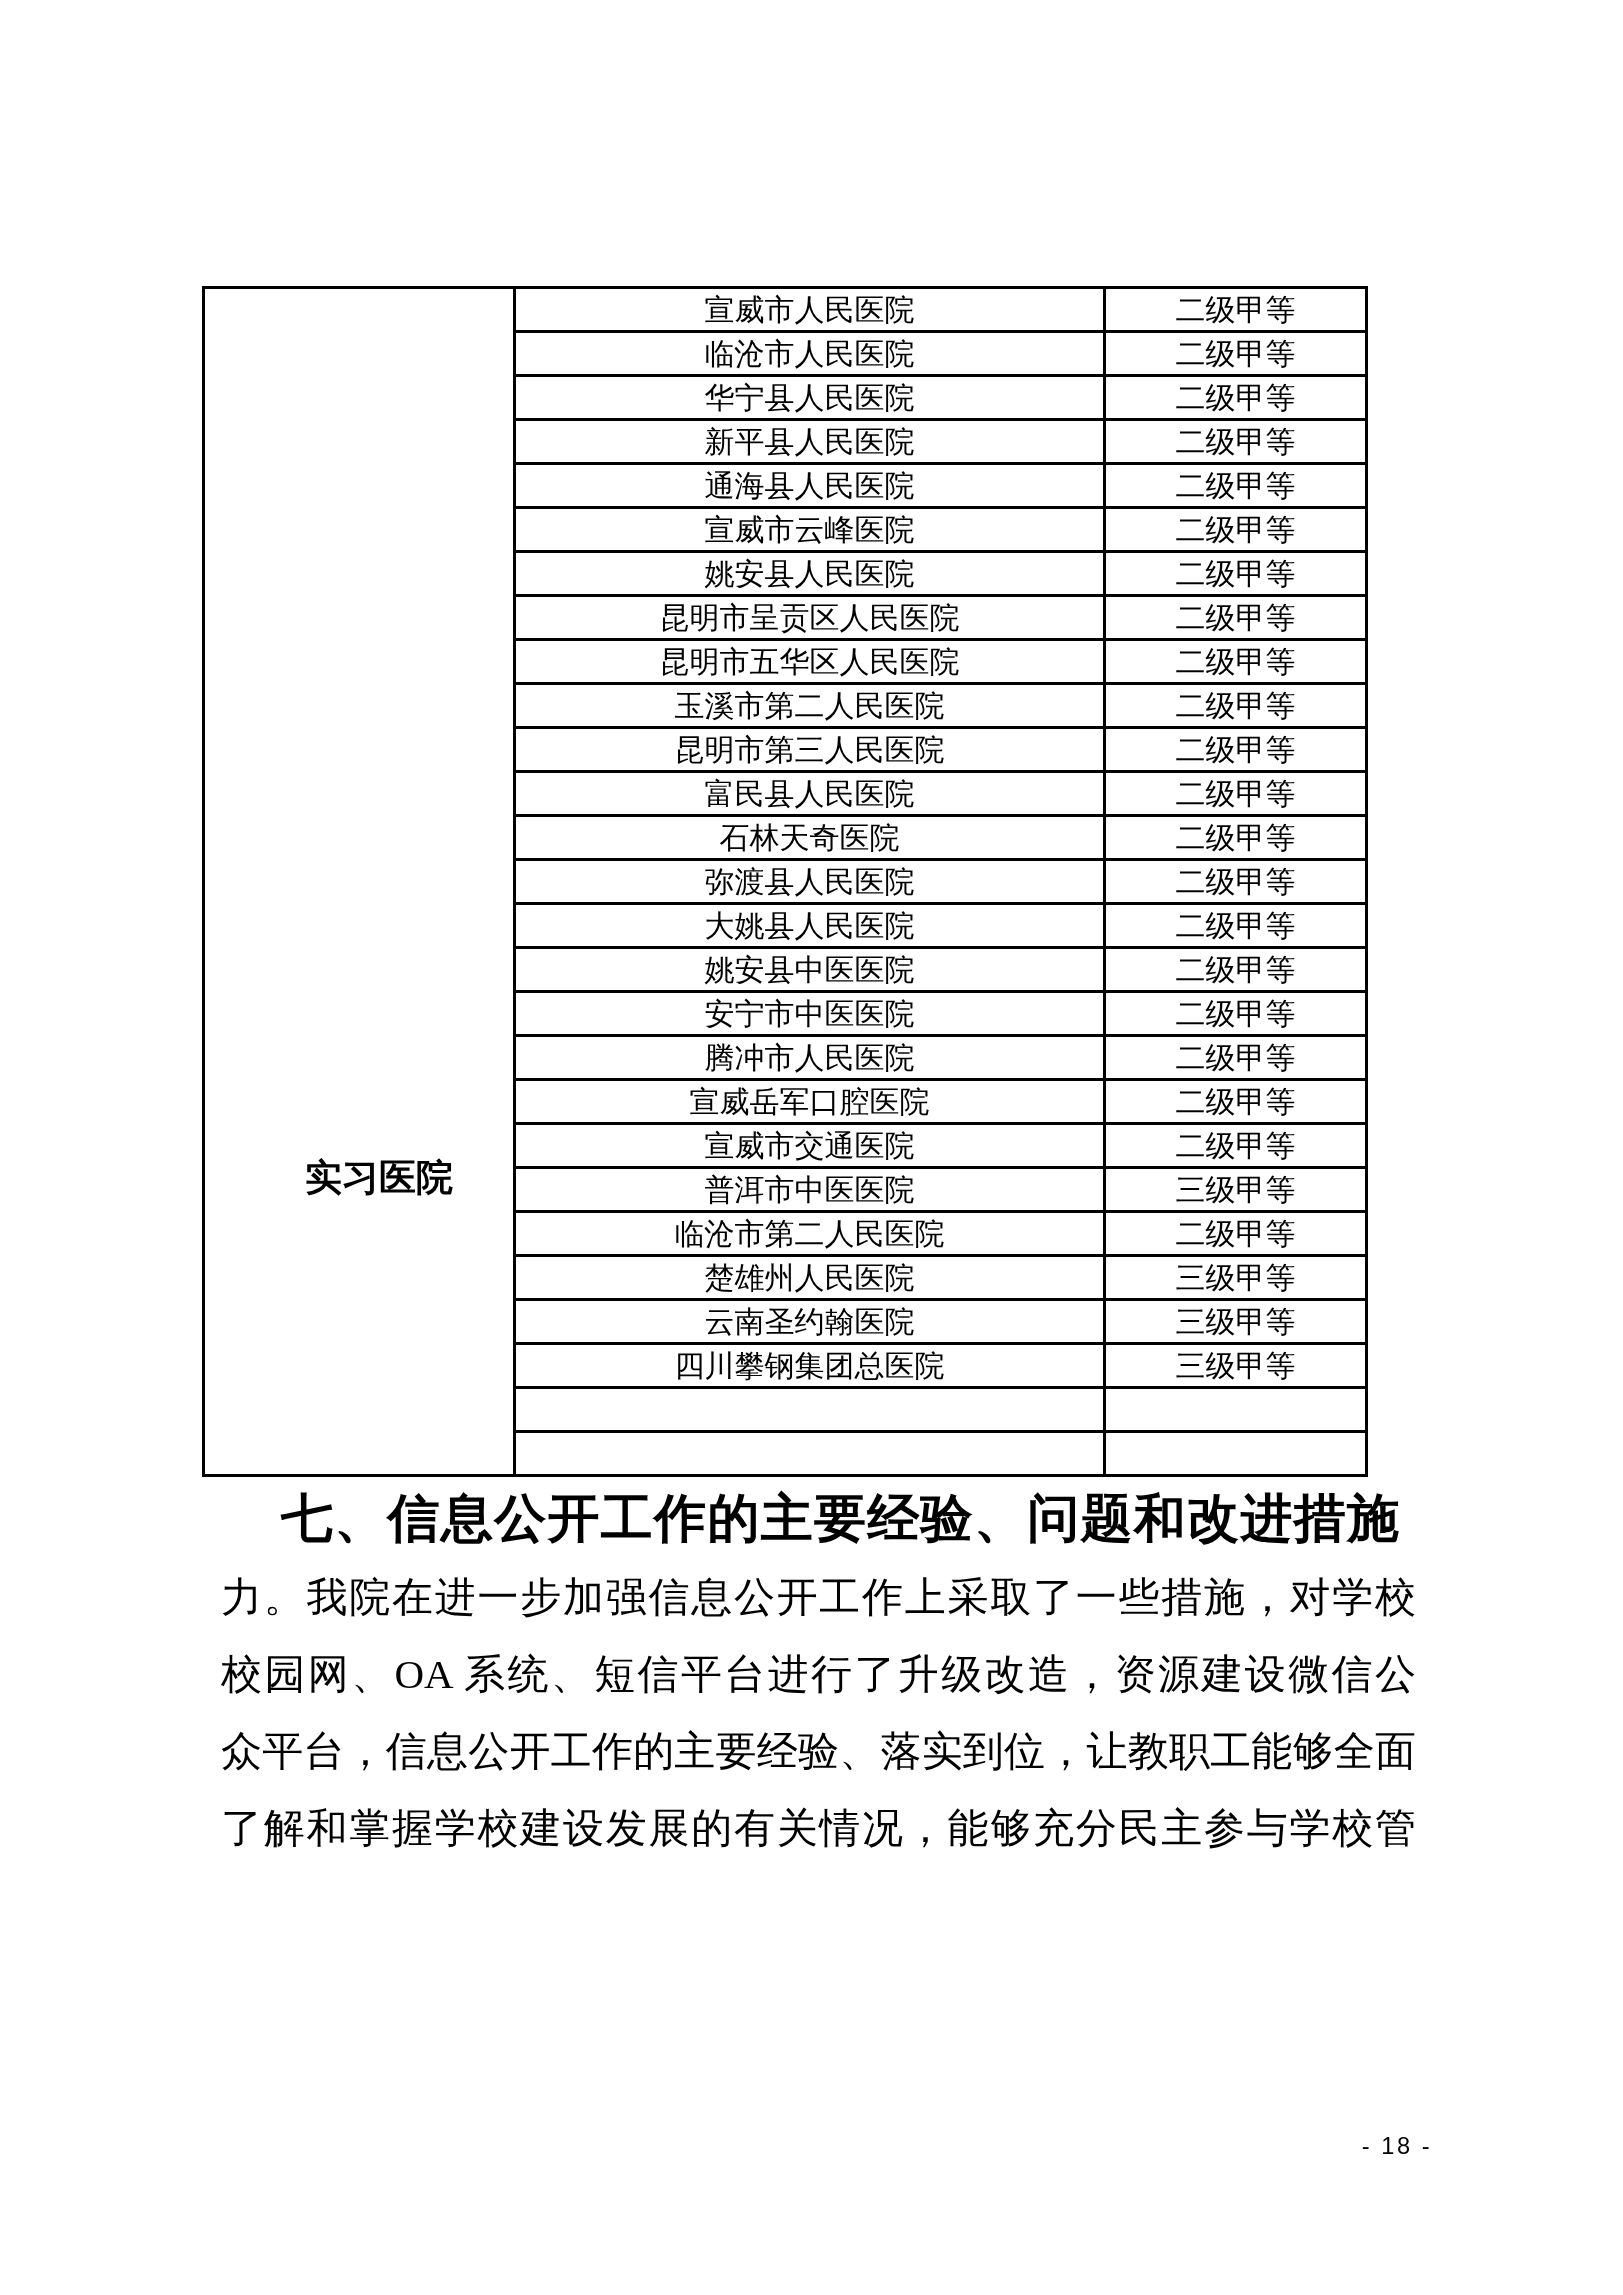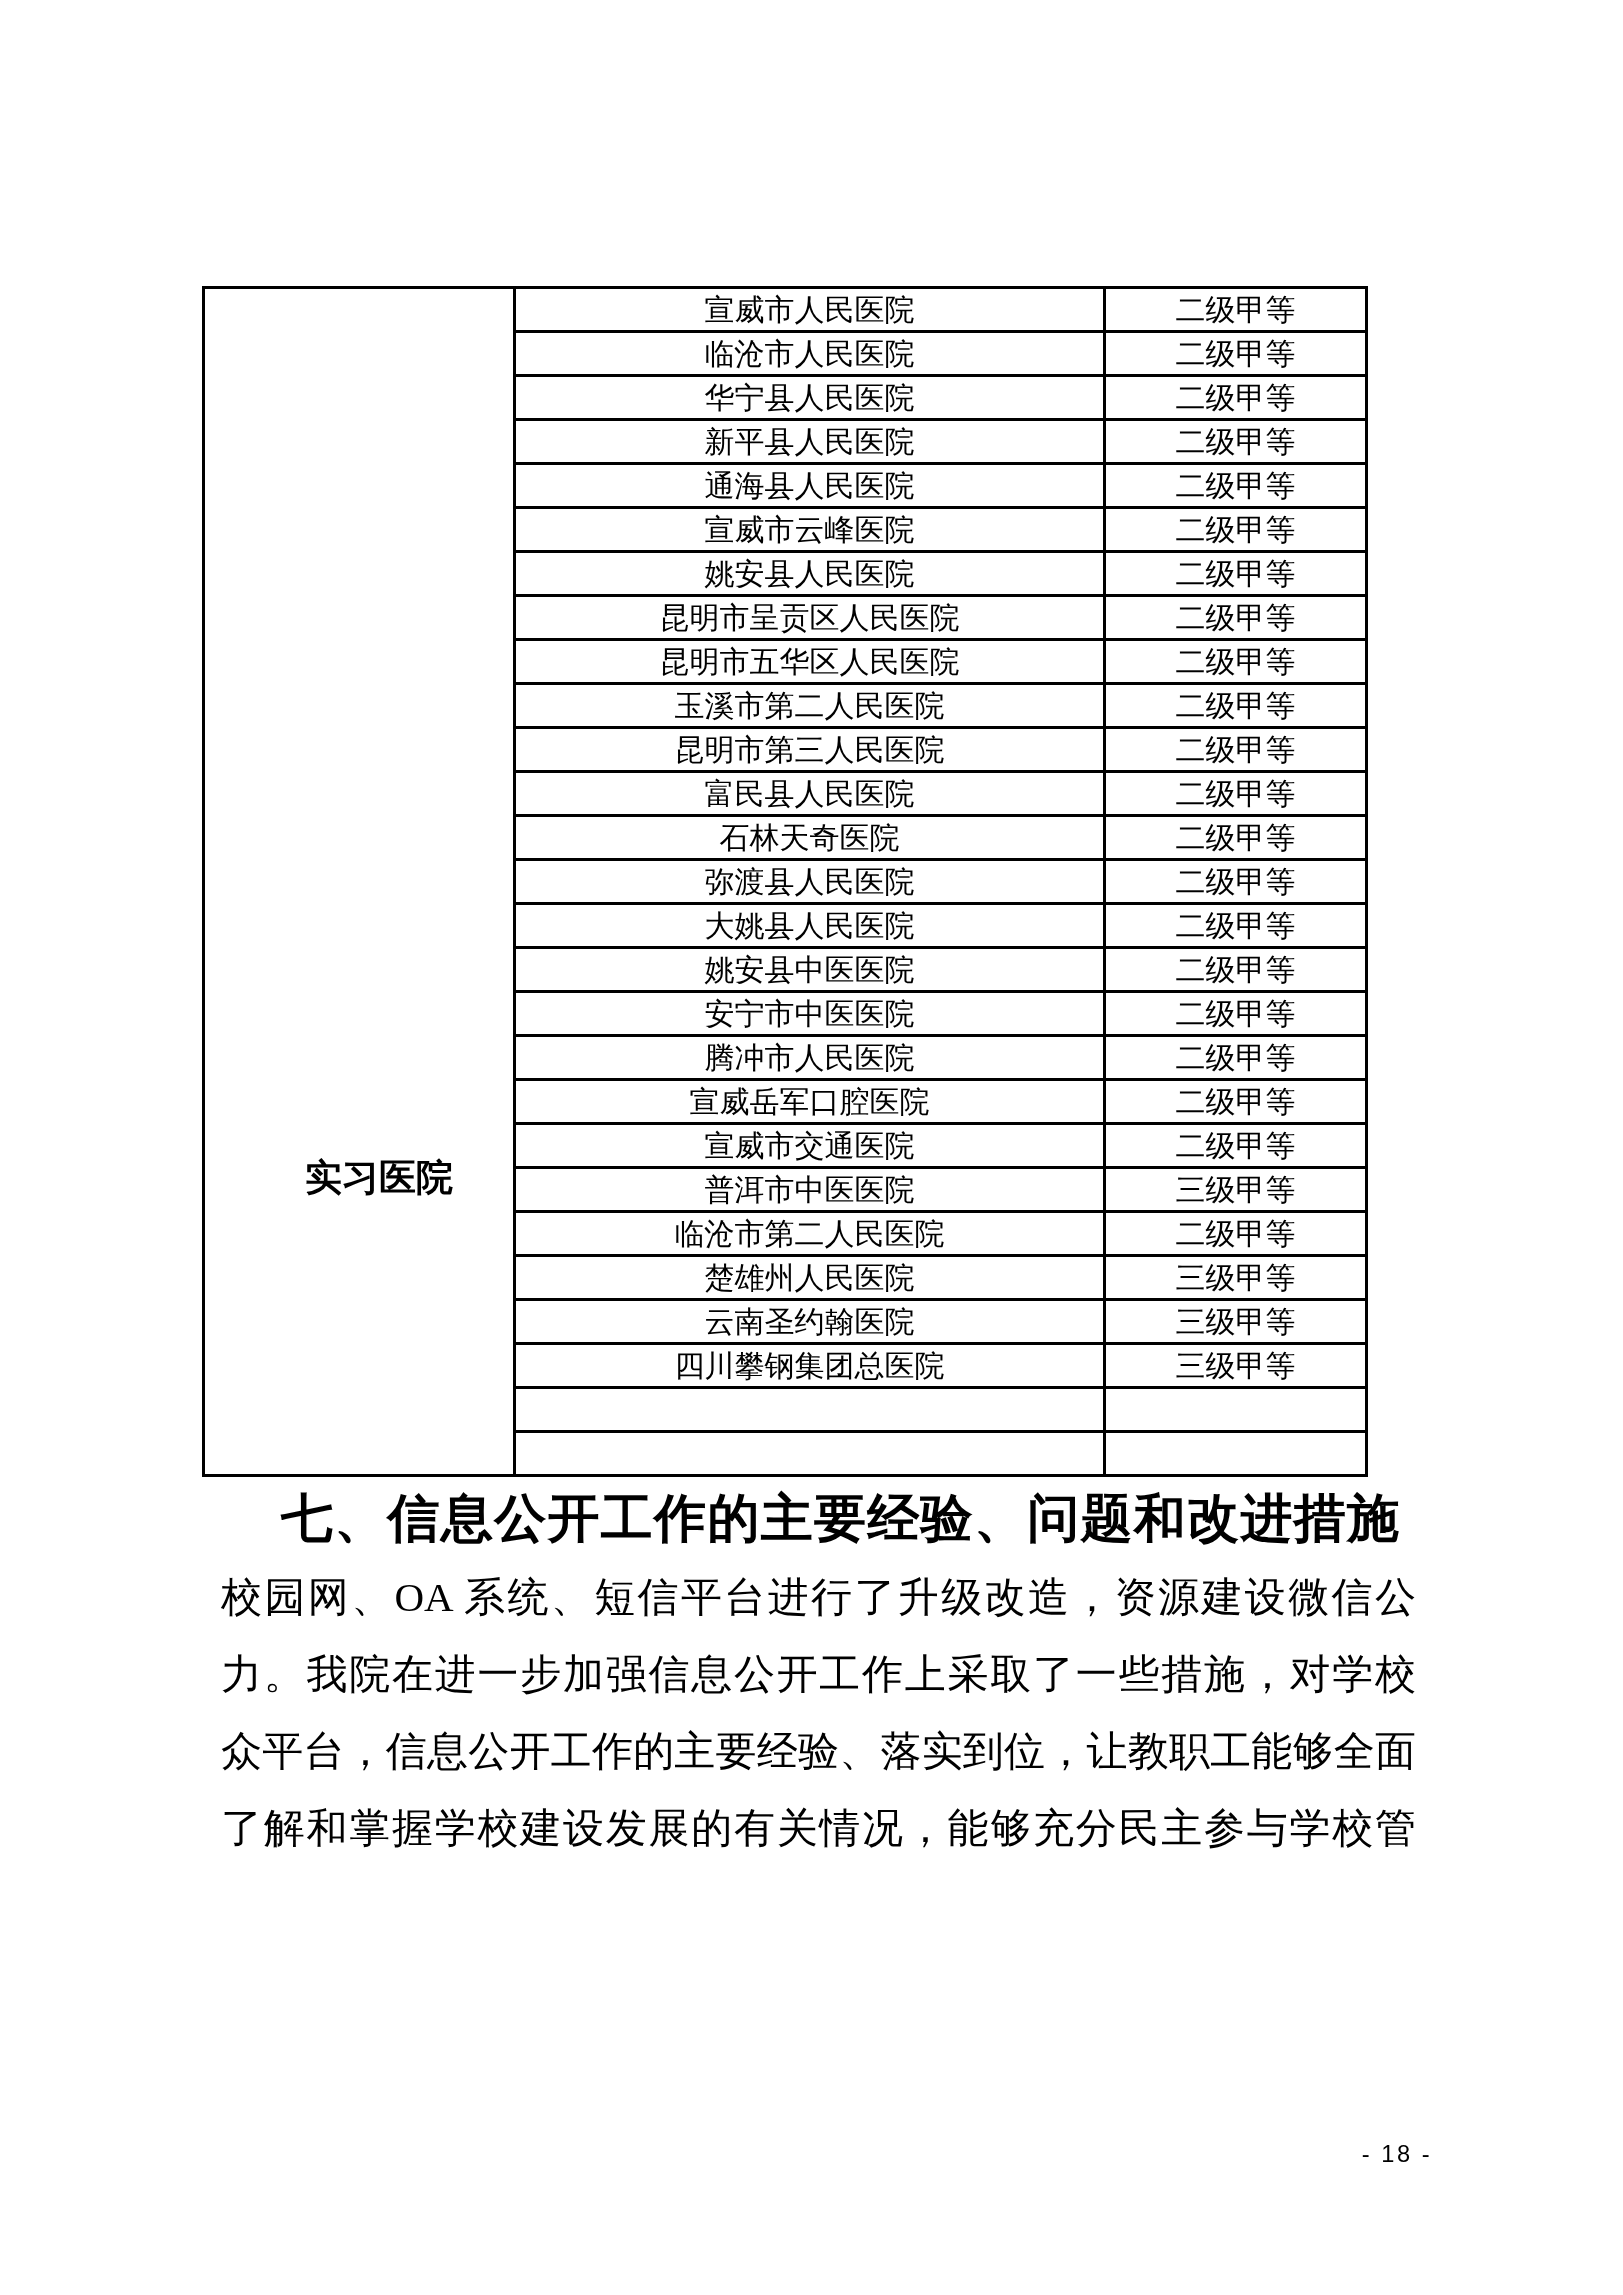--- a/index.html
+++ b/index.html
@@ -74,21 +74,20 @@
   
   .page-number{
     position:absolute;
     left:1335px;top:2132px;
     width:124px;
     text-align:center;
     font-family:"Liberation Sans","DejaVu Sans",sans-serif;
     font-size:23.6px;
     line-height:29px;
     letter-spacing:2.6px;
-    margin-top:8px;
   }
 </style>
 </head>
 <body>
 
 <div class="page">
 
   <table class="hospital-table">
     <colgroup>
       <col style="width:311px">
@@ -206,22 +205,22 @@
         <tr>
           <td>&nbsp;</td>
           <td>&nbsp;</td>
         </tr>
       </tbody>
   </table>
 
   <div class="section-heading">七、信息公开工作的主要经验、问题和改进措施</div>
 
   <div class="body-paragraph">
+    <div class="para-line">力。我院在进一步加强信息公开工作上采取了一些措施，对学校</div>
     <div class="para-line">校园网、OA 系统、短信平台进行了升级改造，资源建设微信公</div>
-    <div class="para-line">力。我院在进一步加强信息公开工作上采取了一些措施，对学校</div>
     <div class="para-line">众平台，信息公开工作的主要经验、落实到位，让教职工能够全面</div>
     <div class="para-line">了解和掌握学校建设发展的有关情况，能够充分民主参与学校管</div>
   </div>
 
   <div class="page-number">- 18 -</div>
 
 </div>
 
 
 </body></html>

